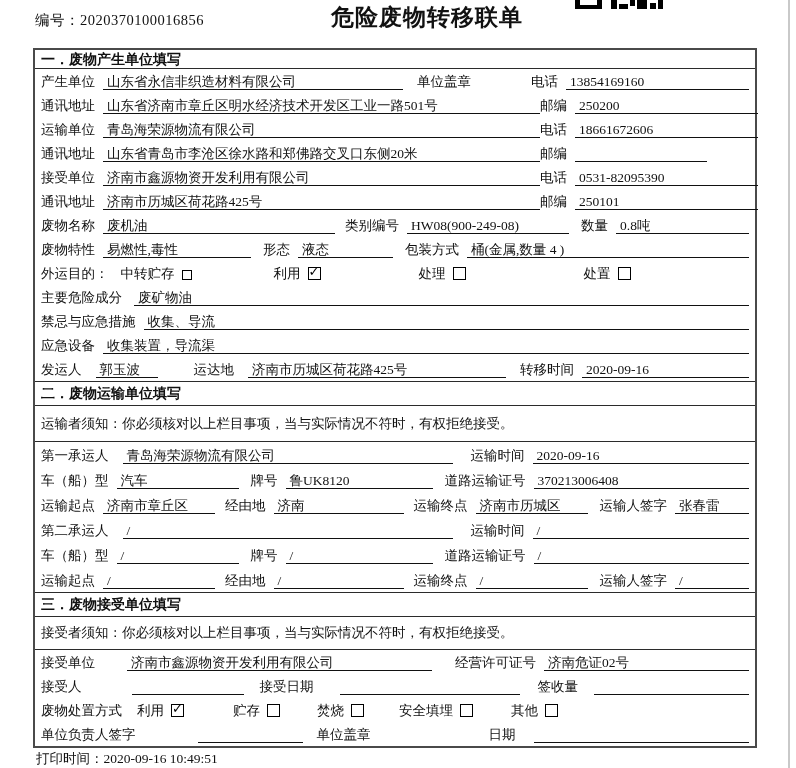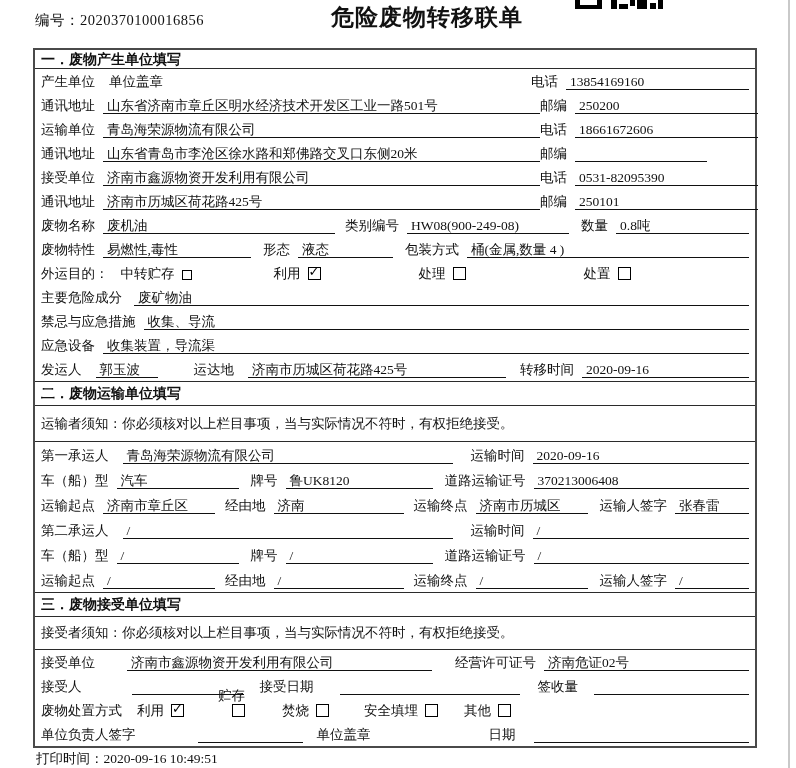--- a/index.html
+++ b/index.html
@@ -76,20 +76,21 @@
 </svg>
 
 <div class="edge-line"></div>
 
 <div class="box">
 
   <div class="sec-h">一．废物产生单位填写</div>
 
   <div class="row">
     <span class="lbl">产生单位</span>
+    <span class="ul w300">山东省永信非织造材料有限公司</span>
     <span class="lbl" style="margin-left:14px;">单位盖章</span>
     <span class="rg">
       <span class="lbl">电话</span>
       <span class="ul">13854169160</span>
     </span>
   </div>
 
   <div class="row">
     <span class="lbl">通讯地址</span>
     <span class="ul w437">山东省济南市章丘区明水经济技术开发区工业一路501号</span>
@@ -272,33 +273,33 @@
     <span class="lbl" style="margin-left:18px;">签收量</span>
     <span class="ul fx" style="margin-left:16px;"></span>
   </div>
 
   <div class="row">
     <span class="lbl">废物处置方式</span>
     <span class="opt" style="margin-left:15px;">
       <span class="lbl">利用</span>
       <span class="cb checked"></span>
     </span>
-    <span class="opt" style="margin-left:34px;flex-direction:column;">
+    <span class="opt" style="margin-left:49px;">
       <span class="lbl">贮存</span>
       <span class="cb"></span>
     </span>
     <span class="opt" style="margin-left:37px;justify-content:flex-end;">
       <span class="lbl">焚烧</span>
       <span class="cb"></span>
     </span>
     <span class="opt" style="margin-left:35px;">
       <span class="lbl">安全填埋</span>
       <span class="cb"></span>
     </span>
-    <span class="opt" style="margin-left:26px;align-items:center;">
+    <span class="opt" style="margin-left:38px;align-items:center;">
       <span class="lbl">其他</span>
       <span class="cb"></span>
     </span>
   </div>
 
   <div class="row">
     <span class="lbl">单位负责人签字</span>
     <span class="ul w105" style="margin-left:62px;"></span>
     <span class="lbl" style="margin-left:14px;">单位盖章</span>
     <span class="lbl" style="margin-left:118px;">日期</span>

